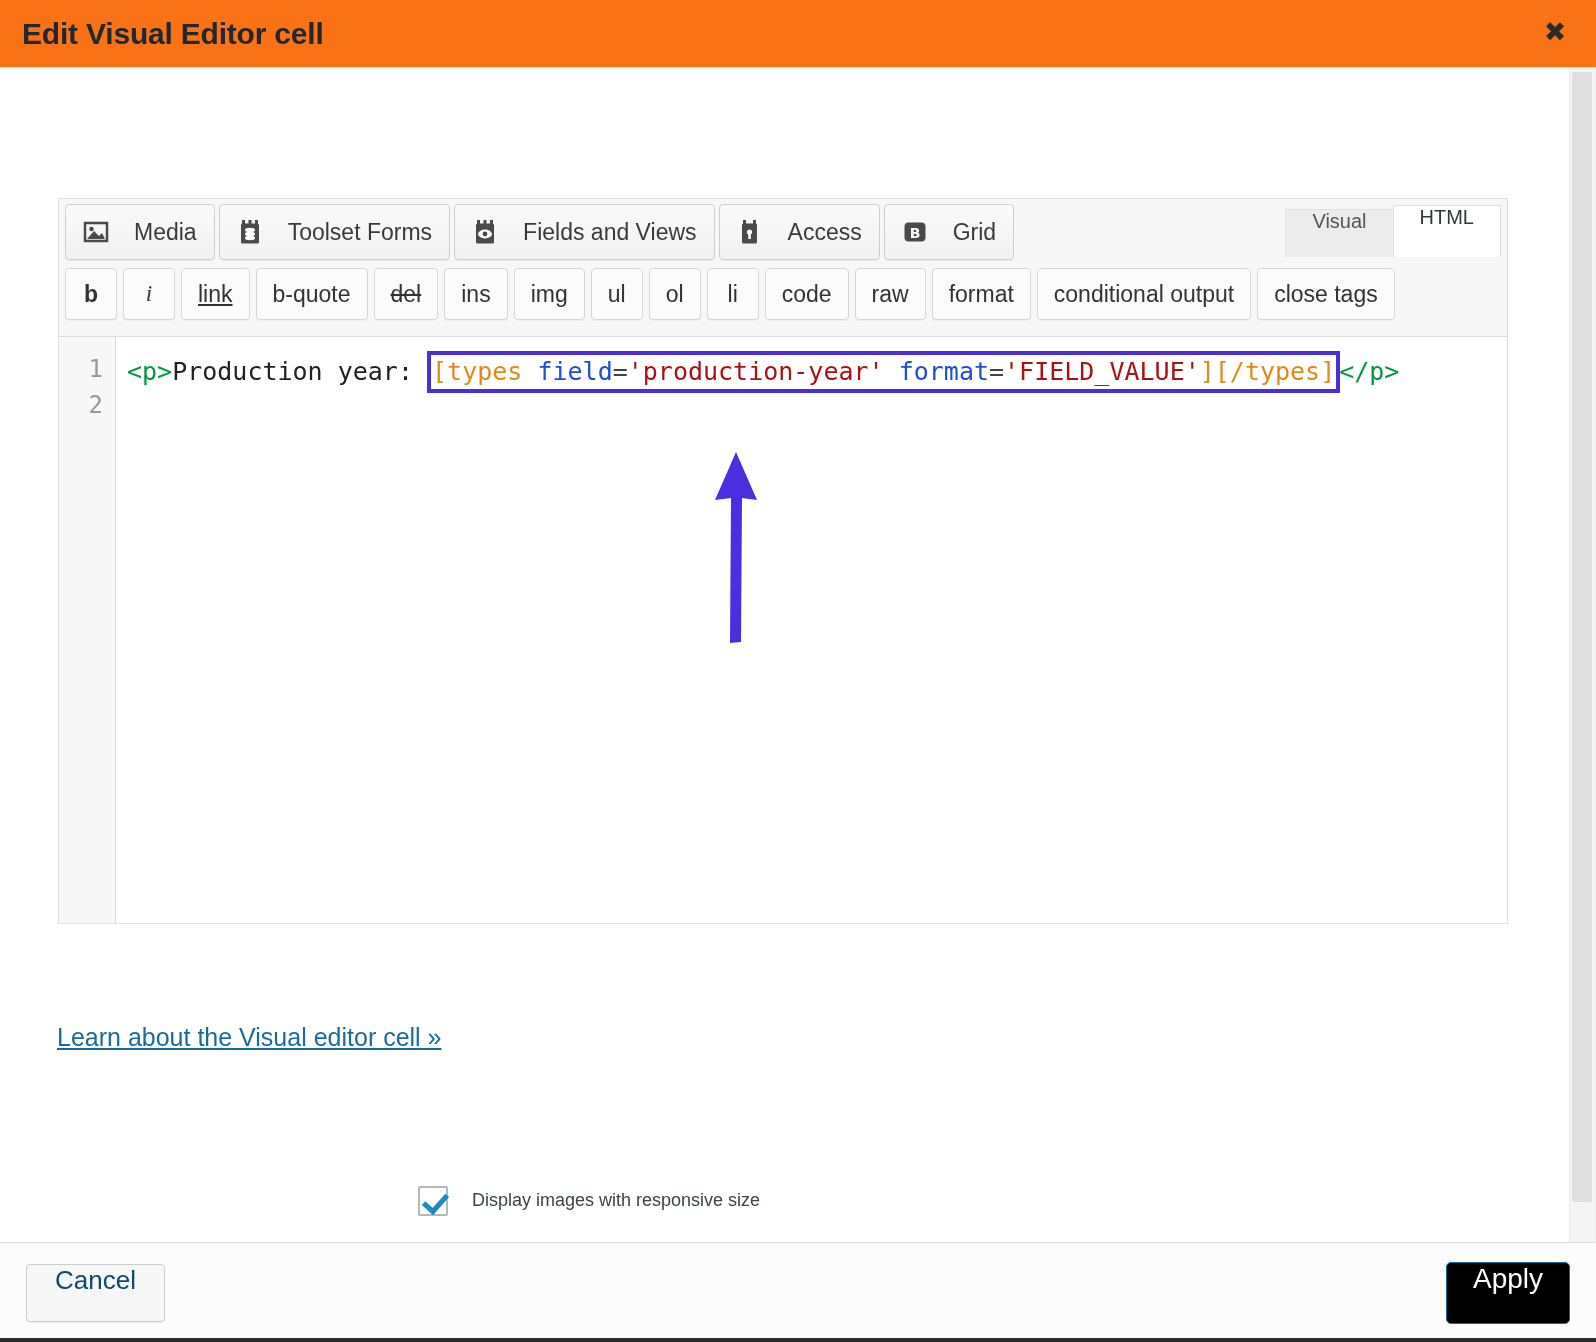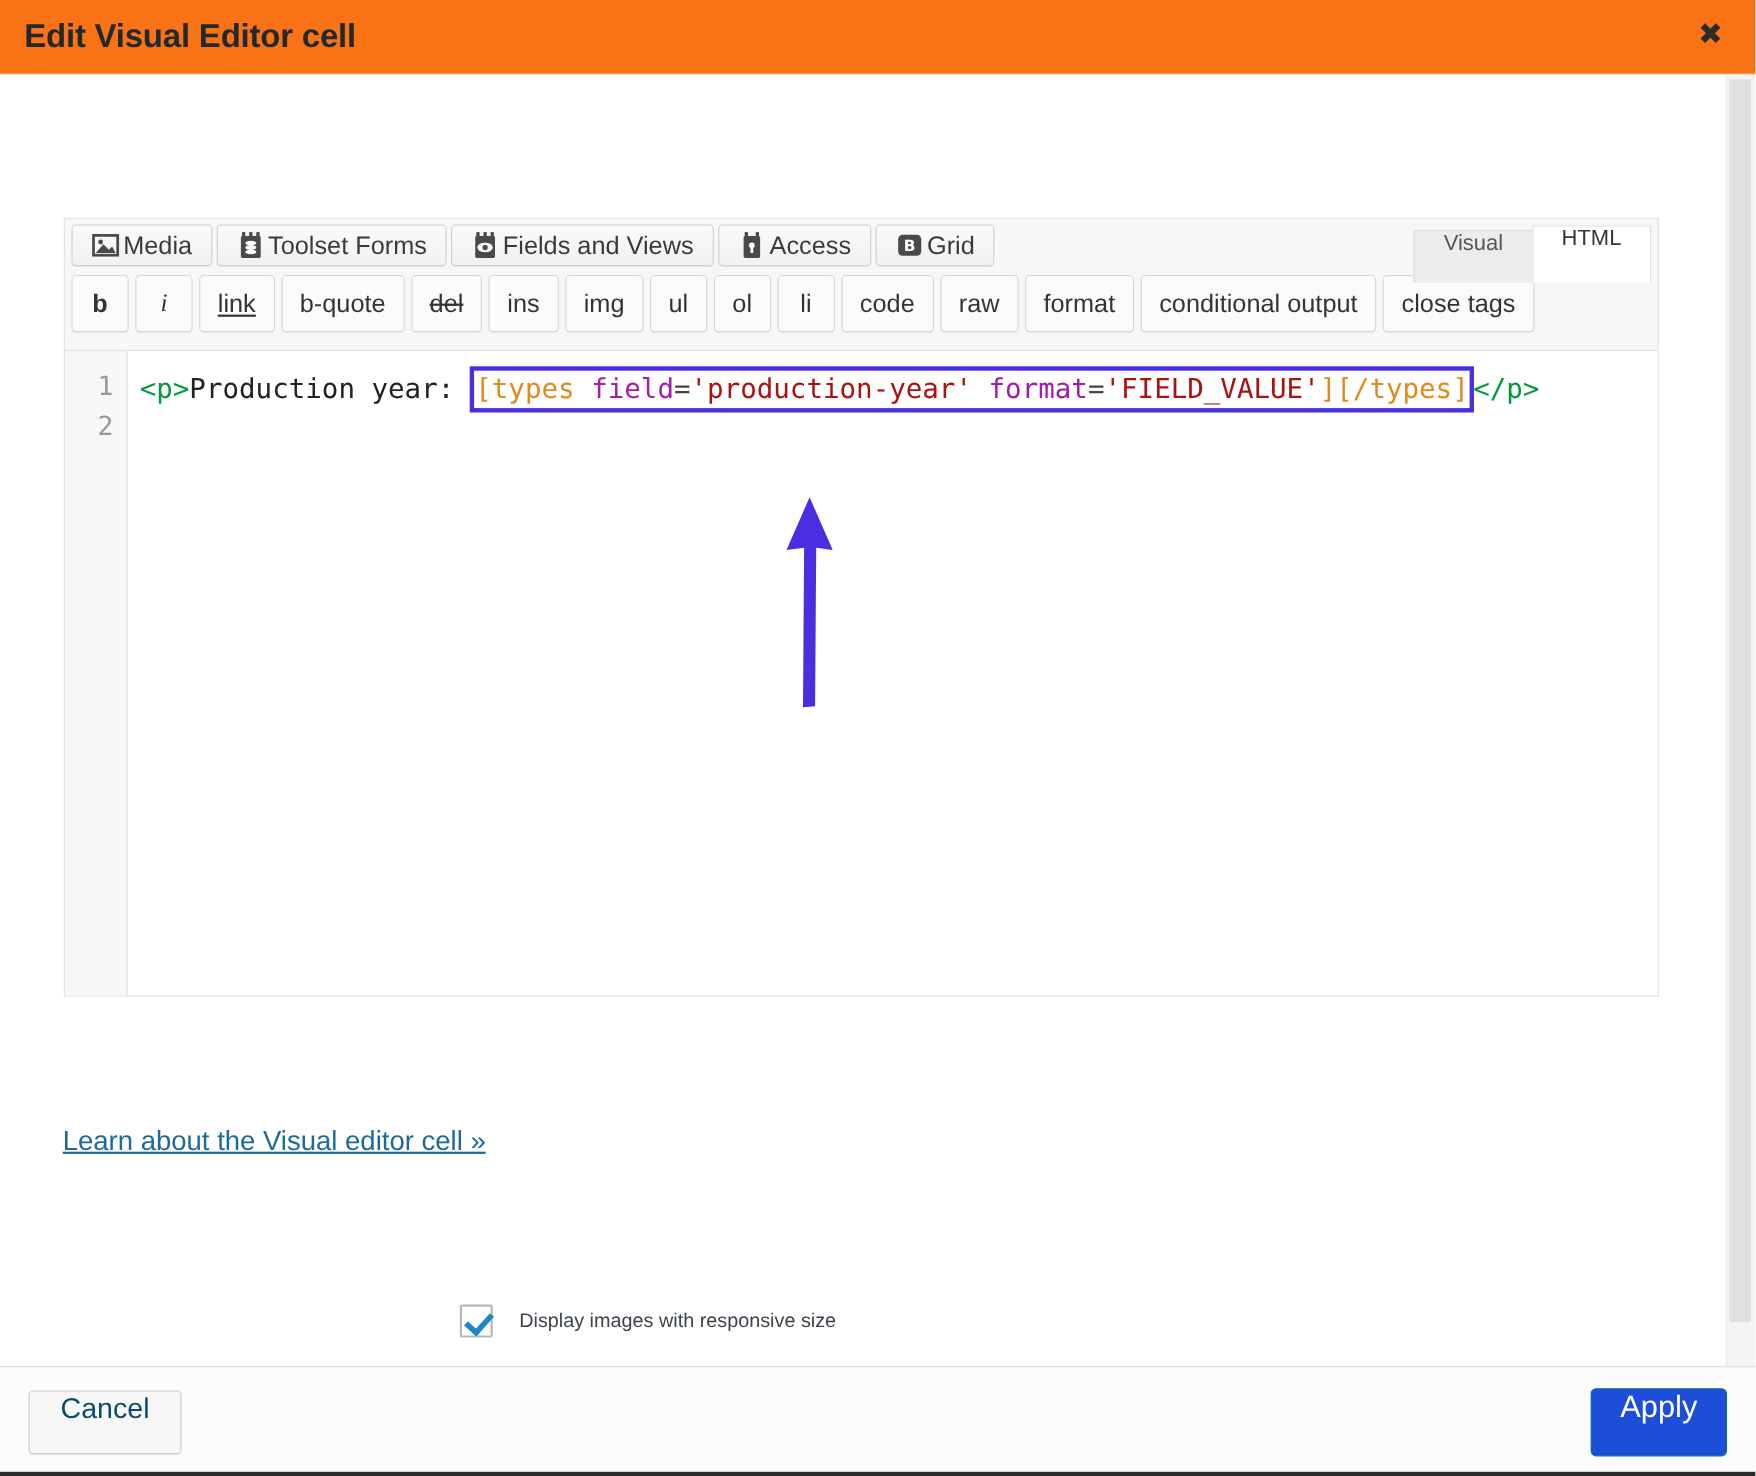--- a/index.html
+++ b/index.html
@@ -108,22 +108,22 @@
     padding: 0 6px;
   }
   #row-media {
     padding-top: 5px;
     position: relative;
   }
 
   .mce-btn {
     display: inline-flex;
     align-items: center;
-    gap: 3px;
-    height: 38px;
+    gap: 25px;
+    height: 56px;
     padding: 0 17px;
     margin: 0 4px 0 0;
     background: #f4f4f4;
     background: linear-gradient(#fafafa, #f1f1f1);
     border: 1px solid #cfcfcf;
     border-radius: 4px;
     font-size: 23px;
     color: #3a3a3a;
     cursor: pointer;
     white-space: nowrap;
@@ -224,21 +224,21 @@
     padding-left: 11px;
     font-family: "DejaVu Sans Mono", monospace;
     font-size: 25px;
     line-height: 36px;
     white-space: pre;
     overflow: hidden;
   }
   .tok-tag    { color: #009a3e; }
   .tok-text   { color: #222222; }
   .tok-bracket{ color: #e08a1e; }
-  .tok-attr   { color: #a21caf; }
+  .tok-attr   { color: #1d4ed8; }
   .tok-val    { color: #aa1111; }
   .tok-eq     { color: #444444; }
 
   #shortcode-highlight {
     display: inline-block;
     border: 4px solid #4a2fe0;
     padding: 0 1px;
     margin: 0 -1px;
     line-height: 34px;
     vertical-align: baseline;
@@ -326,21 +326,21 @@
     border-radius: 4px;
     cursor: pointer;
     box-shadow: 0 1px 0 rgba(0,0,0,0.06);
     font-family: "Liberation Sans", sans-serif;
   }
   #apply-button {
     height: 62px;
     padding: 0 26px;
     font-size: 28px;
     color: #ffffff;
-    background: #1d4ed8;
+    background: #000000;
     border: 1px solid #0a6c9c;
     border-radius: 5px;
     cursor: pointer;
     font-family: "Liberation Sans", sans-serif;
   }
   #bottom-edge {
     position: absolute;
     left: 0; right: 0; bottom: 0;
     height: 4px;
     background: #2b2b2b;

